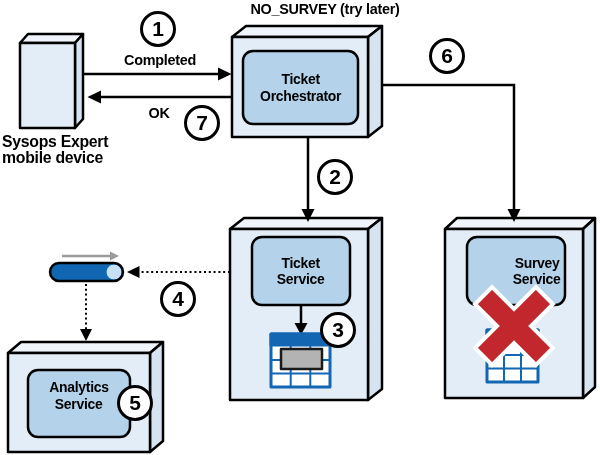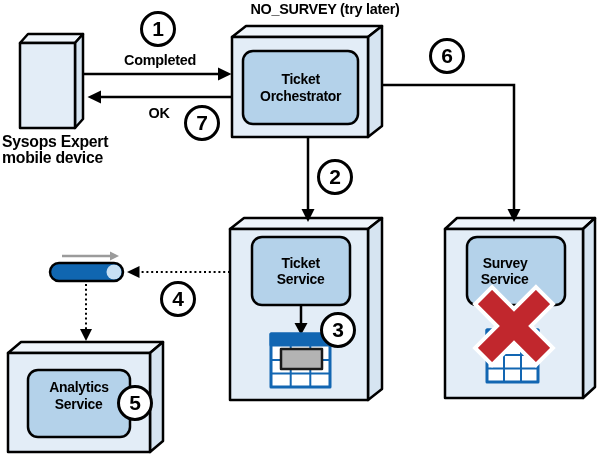--- a/index.html
+++ b/index.html
@@ -158,21 +158,21 @@
   <div class="abs node-title" style="left:243px;top:51px;width:115px;height:73px;z-index:2">
     <span>Ticket</span>
     <span>Orchestrator</span>
   </div>
 
   <div class="abs node-title" style="left:252px;top:237px;width:98px;height:68px;z-index:2">
     <span>Ticket</span>
     <span>Service</span>
   </div>
 
-  <div class="abs node-title" style="left:456px;top:237px;width:98px;height:68px;z-index:2">
+  <div class="abs node-title" style="left:488px;top:237px;width:98px;height:68px;z-index:2">
     <span>Survey</span>
     <span>Service</span>
   </div>
 
   <div class="abs node-title" style="left:28px;top:362px;width:102px;height:67px;z-index:2">
     <span>Analytics</span>
     <span>Service</span>
   </div>
 
   <div class="abs step-circle" style="left:140px;top:11px">1</div>

